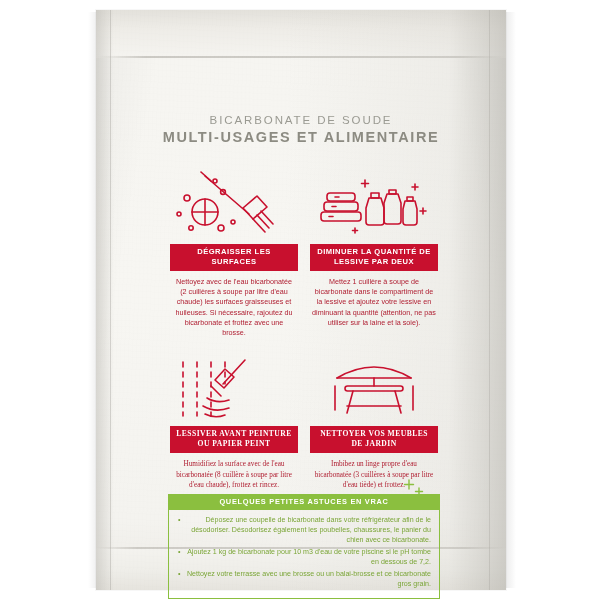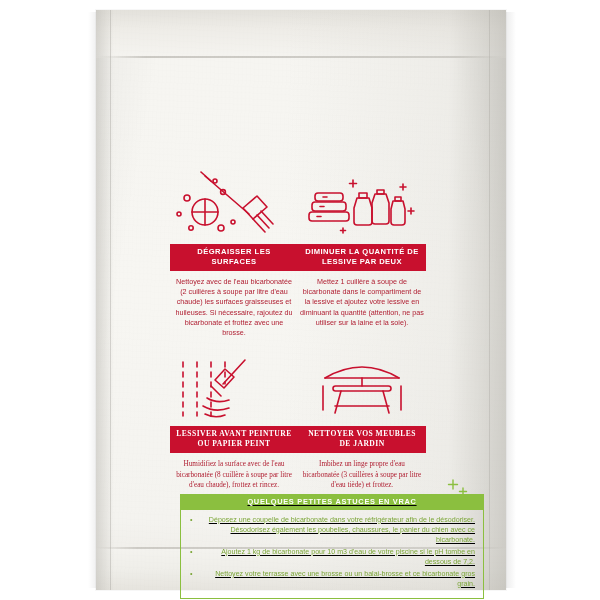--- a/index.html
+++ b/index.html
@@ -113,20 +113,21 @@
 
   
   .panels {
     position: absolute;
     left: 74px;
     top: 158px;
     width: 268px;
   }
   .row {
     display: flex;
+    gap: 12px;
   }
   .col {
     width: 128px;
   }
 
   .art {
     height: 74px;
     position: relative;
   }
   .art svg { display: block; margin: 0 auto; }
@@ -151,24 +152,23 @@
     text-align: center;
     padding: 0 2px;
   }
 
   .row2 { margin-top: 18px; font-family: Liberation Serif, serif; }
   .row2 .art { height: 68px; }
 
   
   .tips {
     position: absolute;
-    left: 84px;
+    left: 72px;
     top: 484px;
-    width: 304px;
-    text-decoration: underline;
+    width: 272px;
   }
   .tips-header {
     background: #8bbf3f;
     color: #ffffff;
     font-size: 7.4px;
     font-weight: 700;
     letter-spacing: 0.7px;
     text-align: center;
     padding: 3px 0 3.5px;
   }
@@ -229,20 +229,24 @@
   <div class="bag">
     <div class="bag-top-fold"></div>
     <div class="bag-top-crease"></div>
     <div class="bag-bottom-fold"></div>
     <div class="bag-bottom-crease"></div>
     <div class="bag-seam-left"></div>
     <div class="bag-seam-right"></div>
     <div class="paper-grain"></div>
     <div class="bag-shade"></div>
 
+    <div class="header">
+      <div class="title-small">BICARBONATE DE SOUDE</div>
+      <div class="title-main">MULTI-USAGES ET ALIMENTAIRE</div>
+    </div>
 
     <div class="panels">
 
       <div class="row">
 
         <div class="col">
           <div class="art">
             <svg width="126" height="74" viewBox="0 0 126 74" fill="none" stroke="#c8102e" stroke-width="1.6" stroke-linecap="round" stroke-linejoin="round">
 
               <line x1="34" y1="8" x2="78" y2="46"></line>

